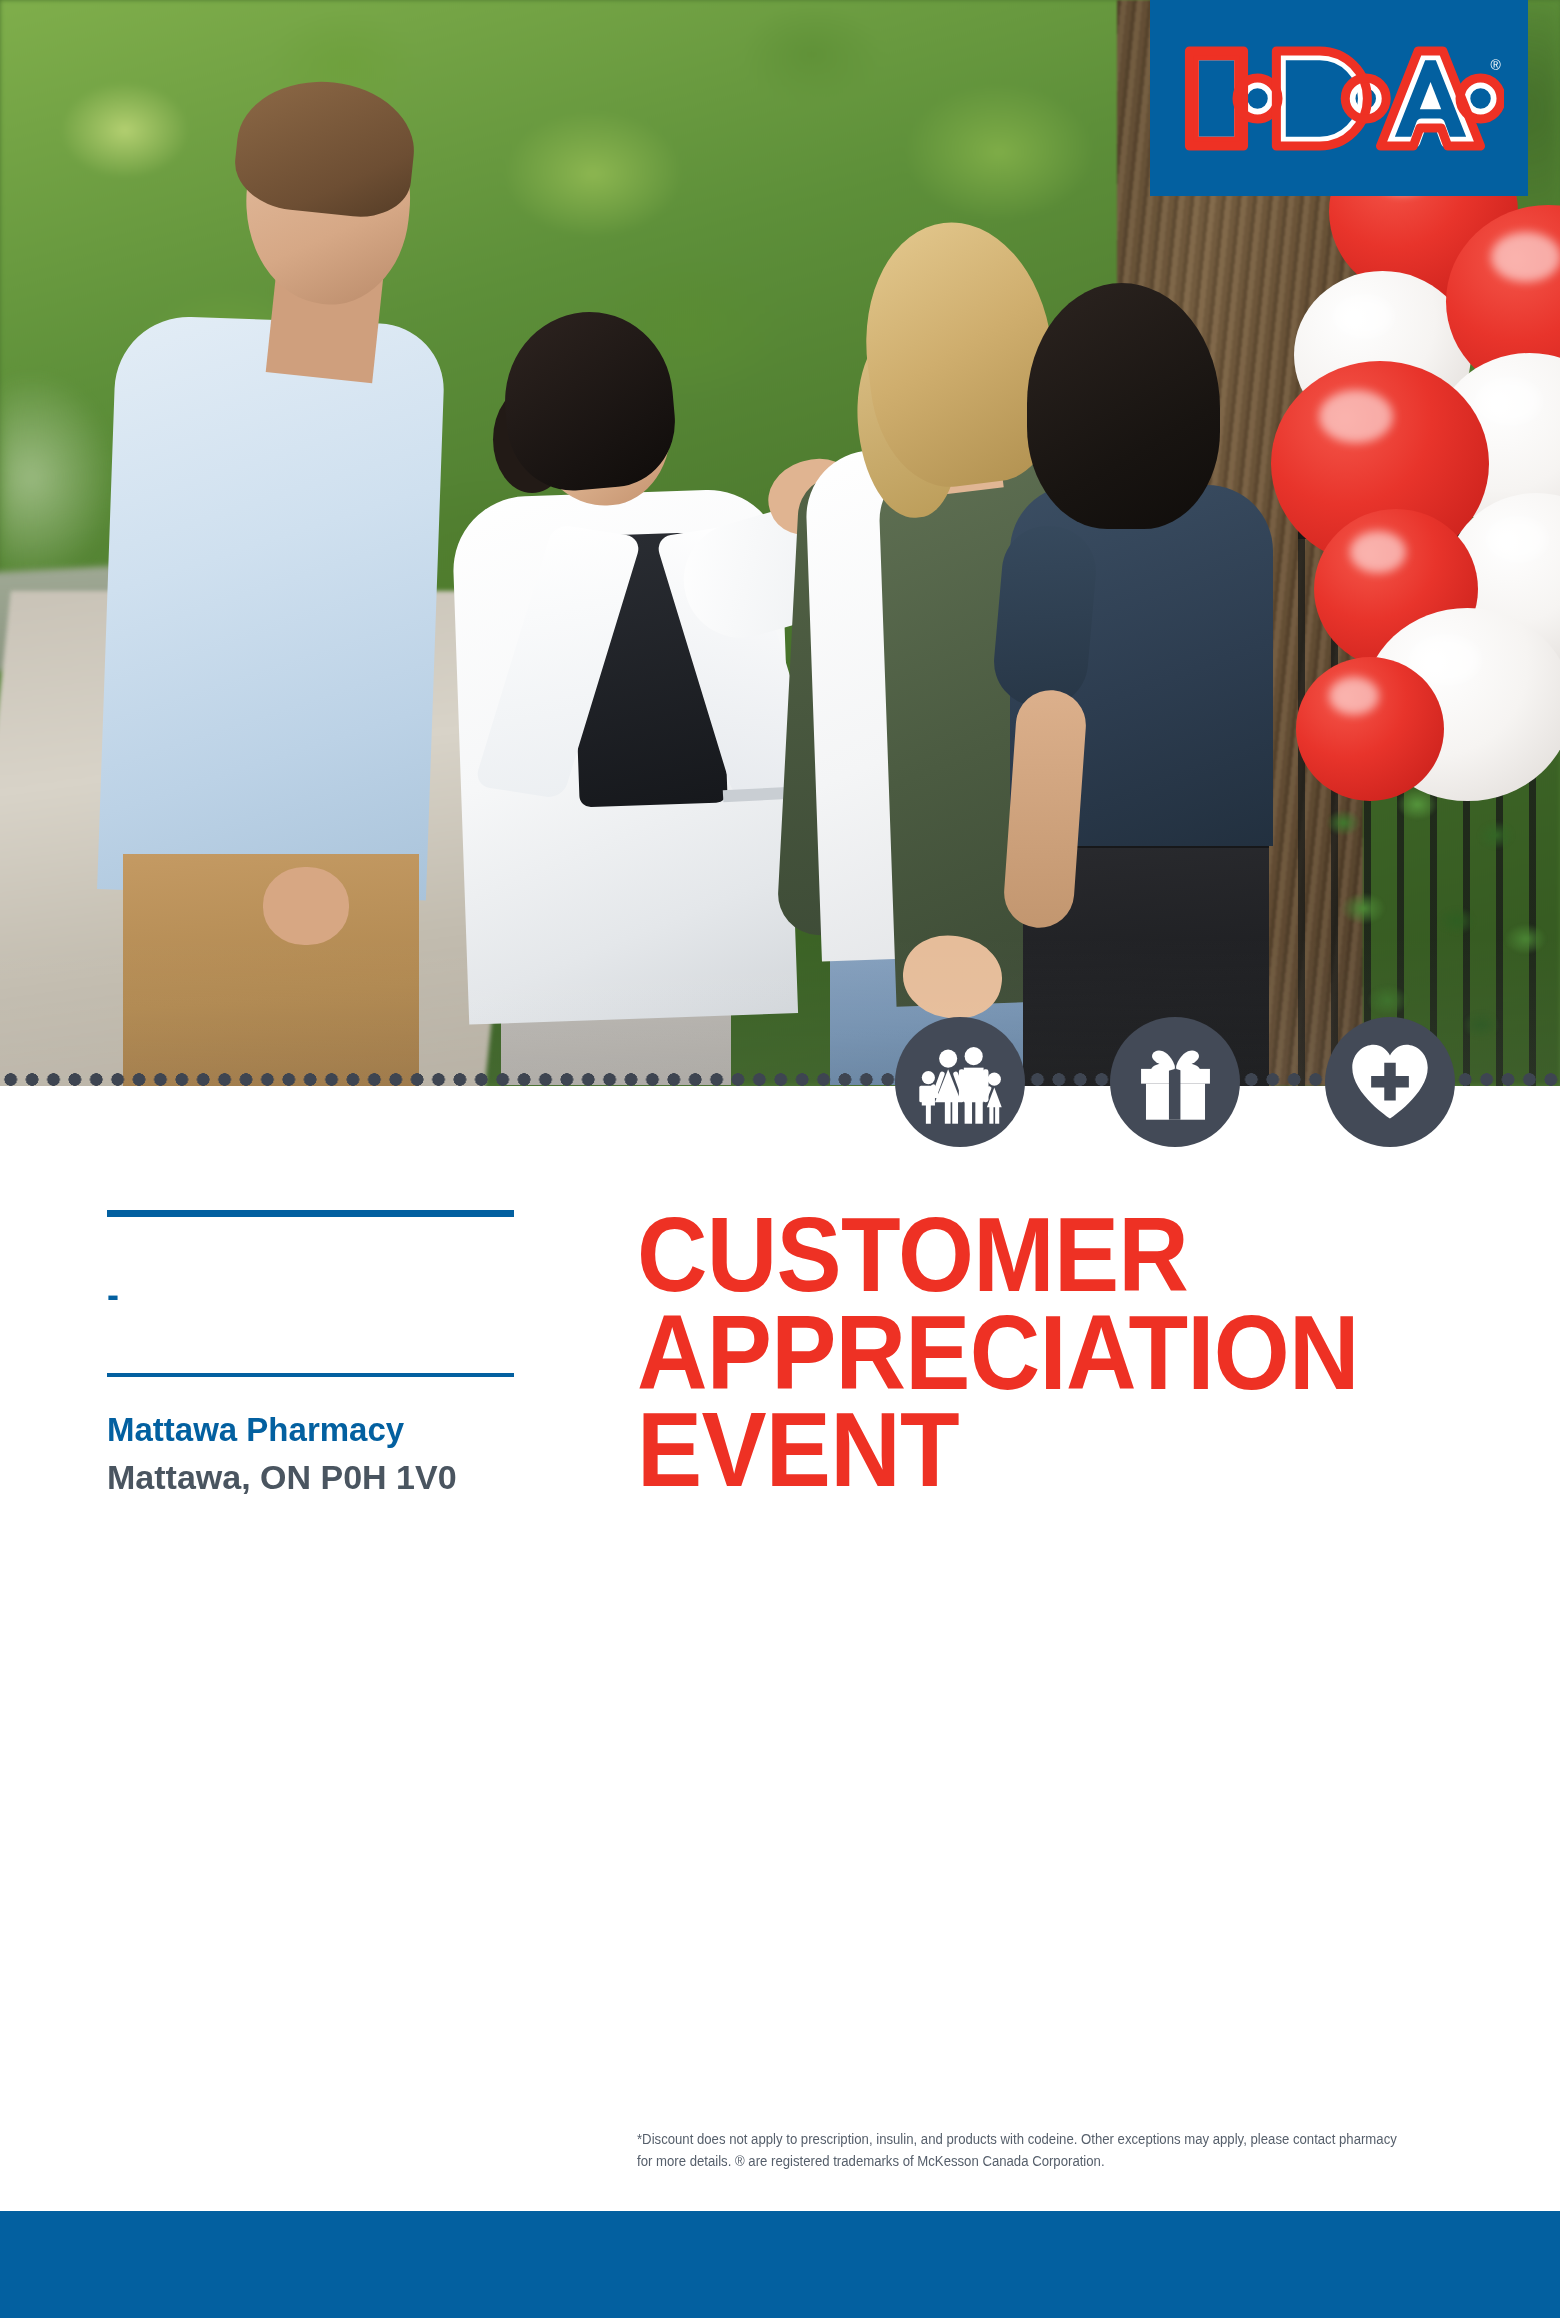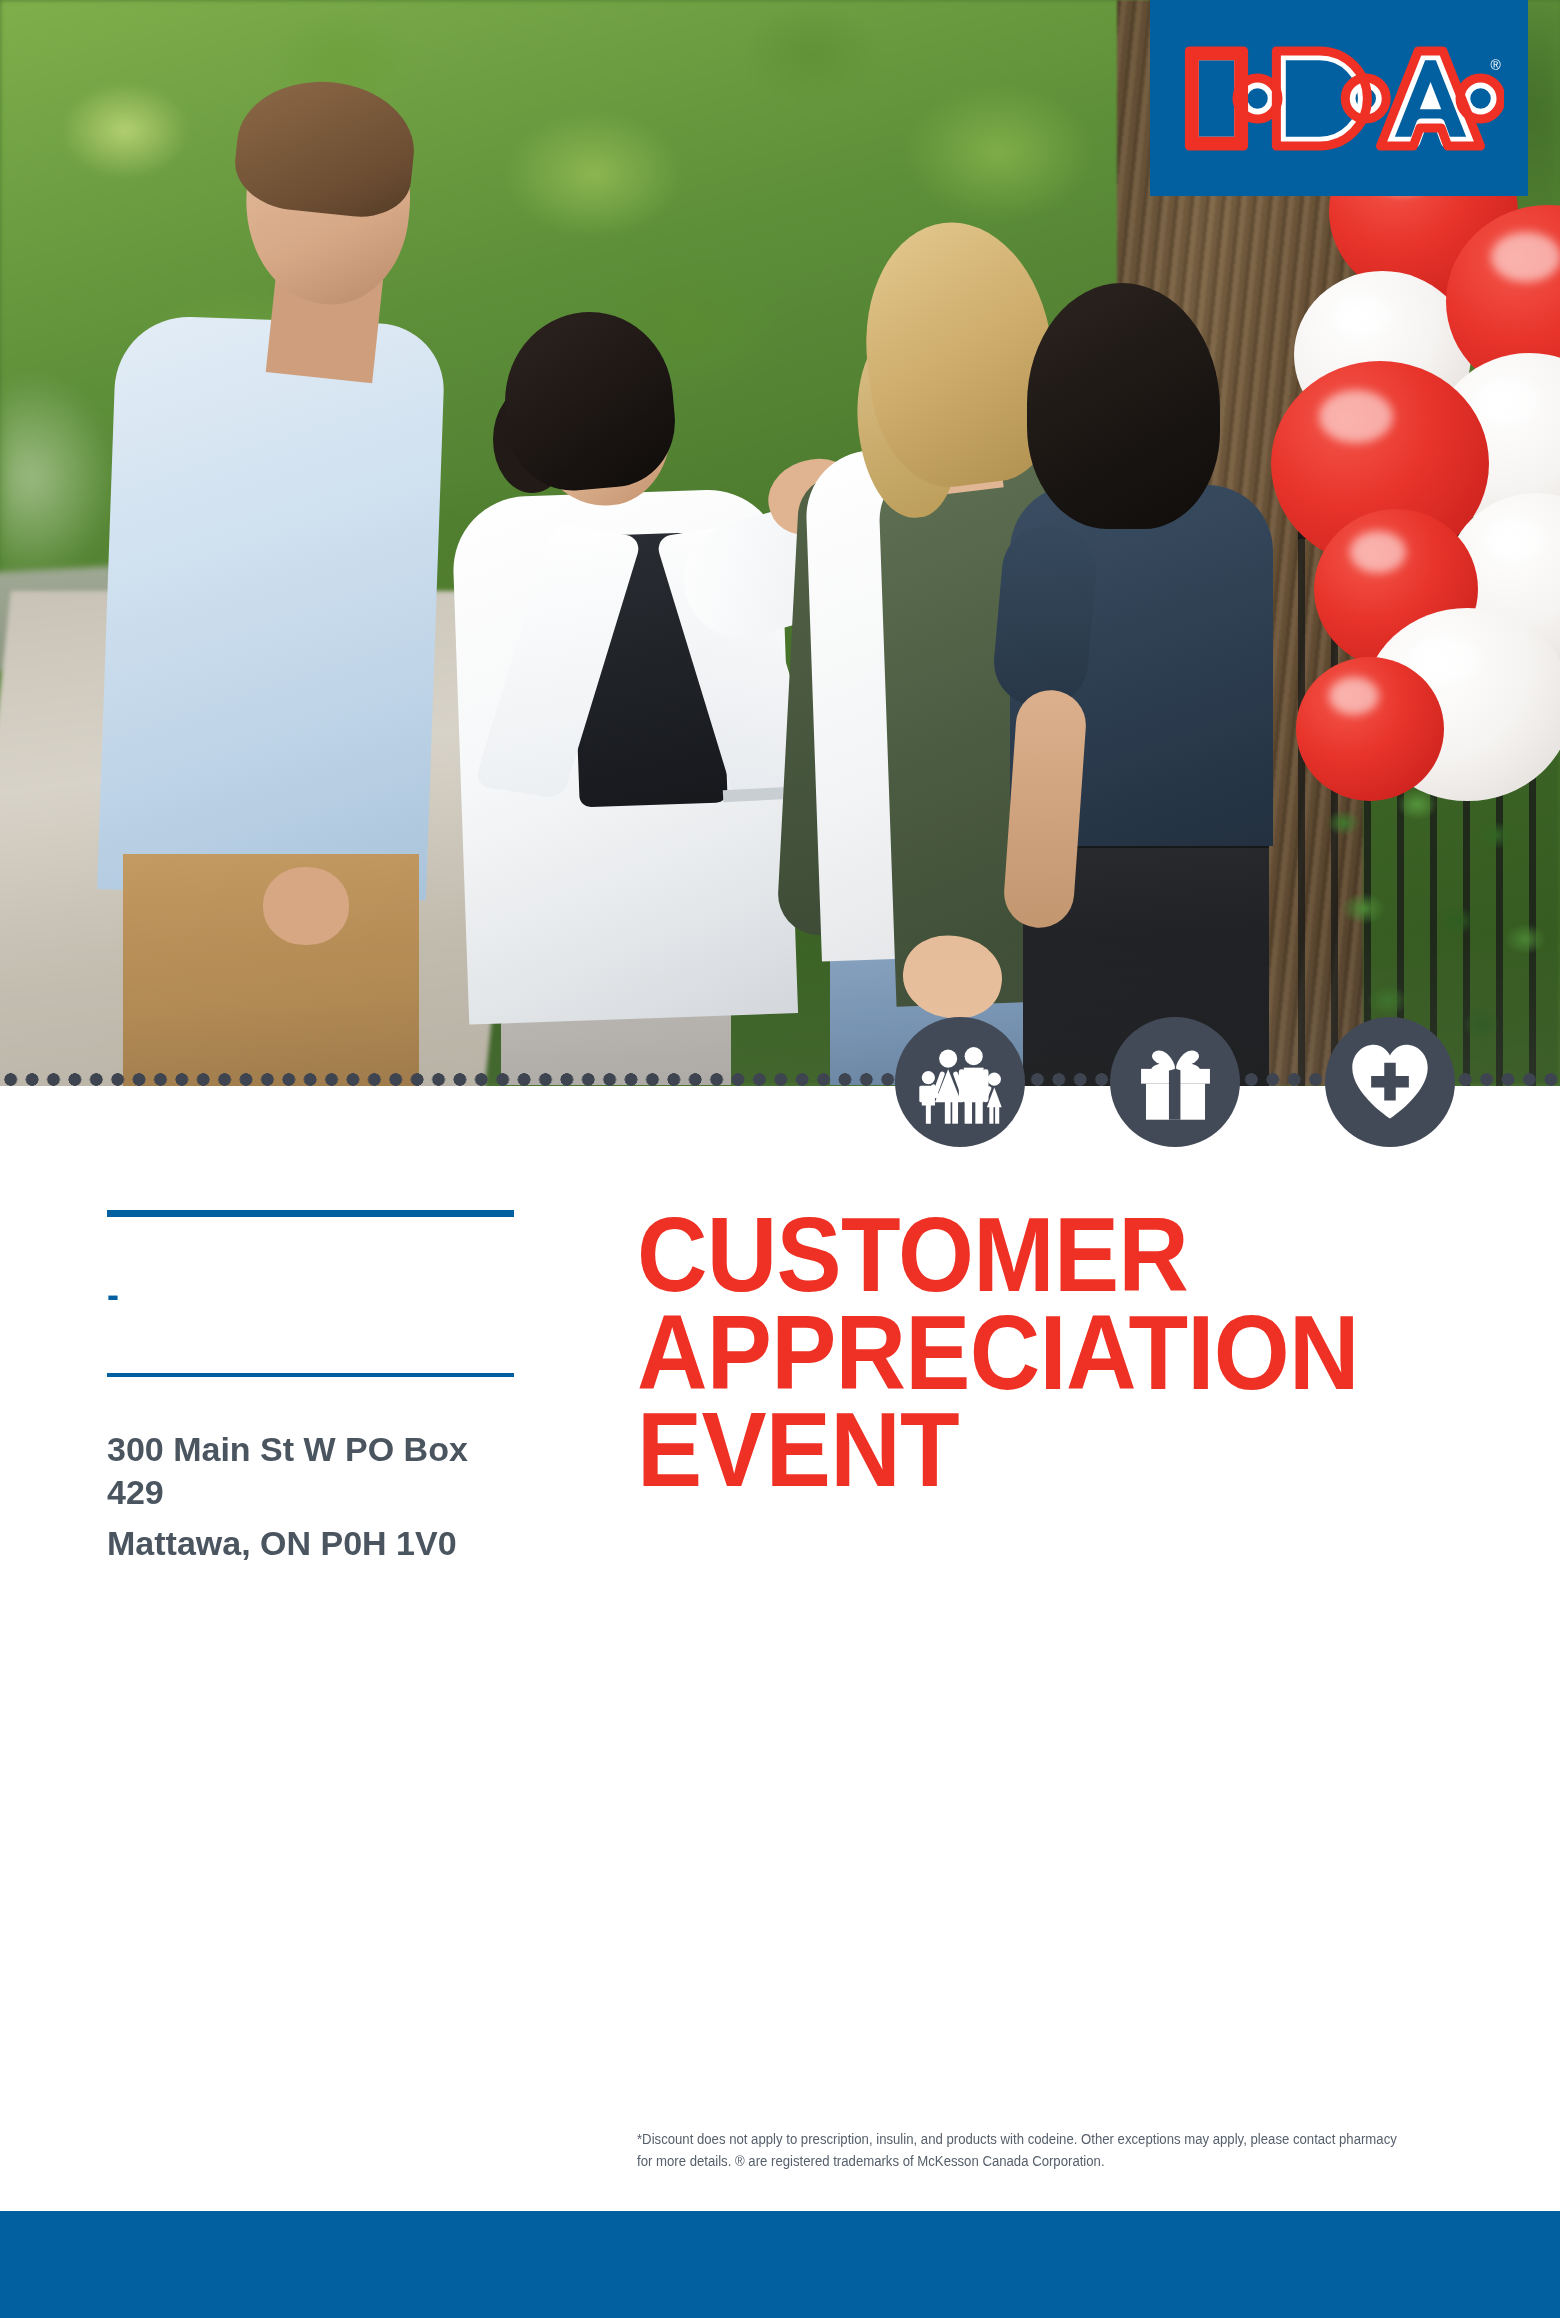--- a/index.html
+++ b/index.html
@@ -672,21 +672,21 @@
     </div>
 
   </div>
 
   <div class="content">
 
     <div class="store-col">
       <div class="rule"></div>
       <div class="date-line">-</div>
       <div class="rule rule-bottom"></div>
-      <div class="store-address">300 Main St W  PO Box 429</div>
+      <div class="store-name">Mattawa Pharmacy</div>
       <div class="store-address" style="margin-top:7px">Mattawa, ON P0H 1V0</div>
     </div>
 
     <div class="headline">
       <span>CUSTOMER</span>
       <span>APPRECIATION</span>
       <span>EVENT</span>
     </div>
 
     <div class="disclaimer">*Discount does not apply to prescription, insulin, and products with codeine. Other exceptions may apply, please contact pharmacy for more details. ® are registered trademarks of McKesson Canada Corporation.</div>

